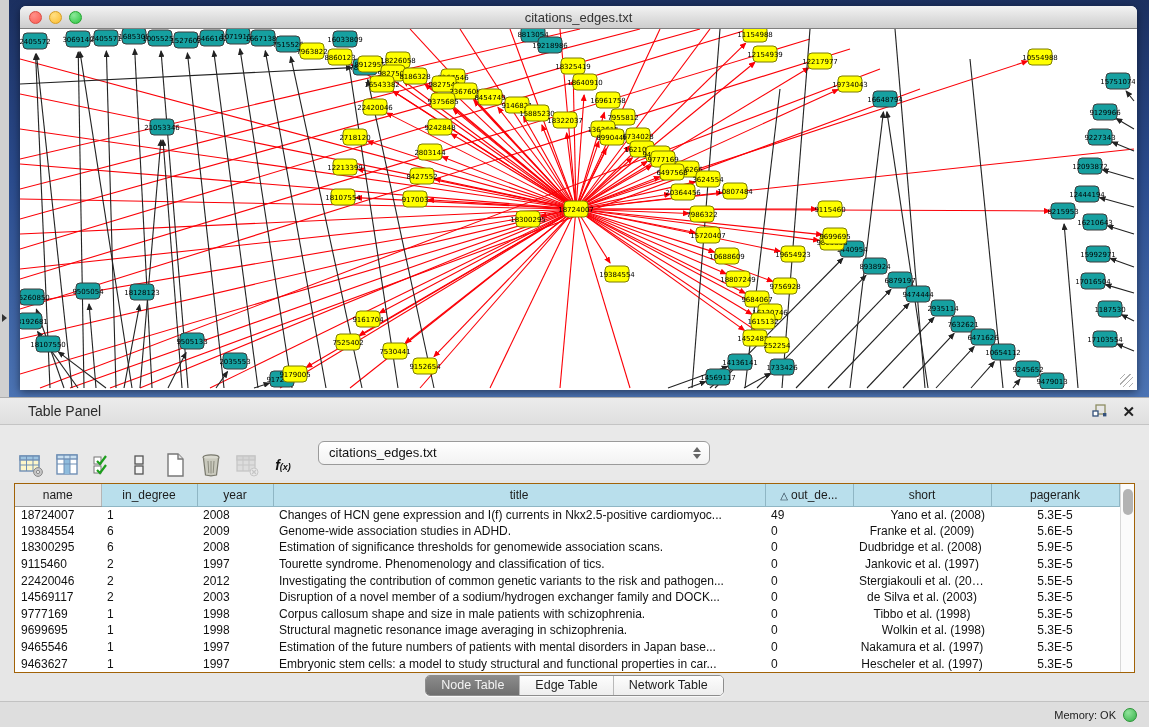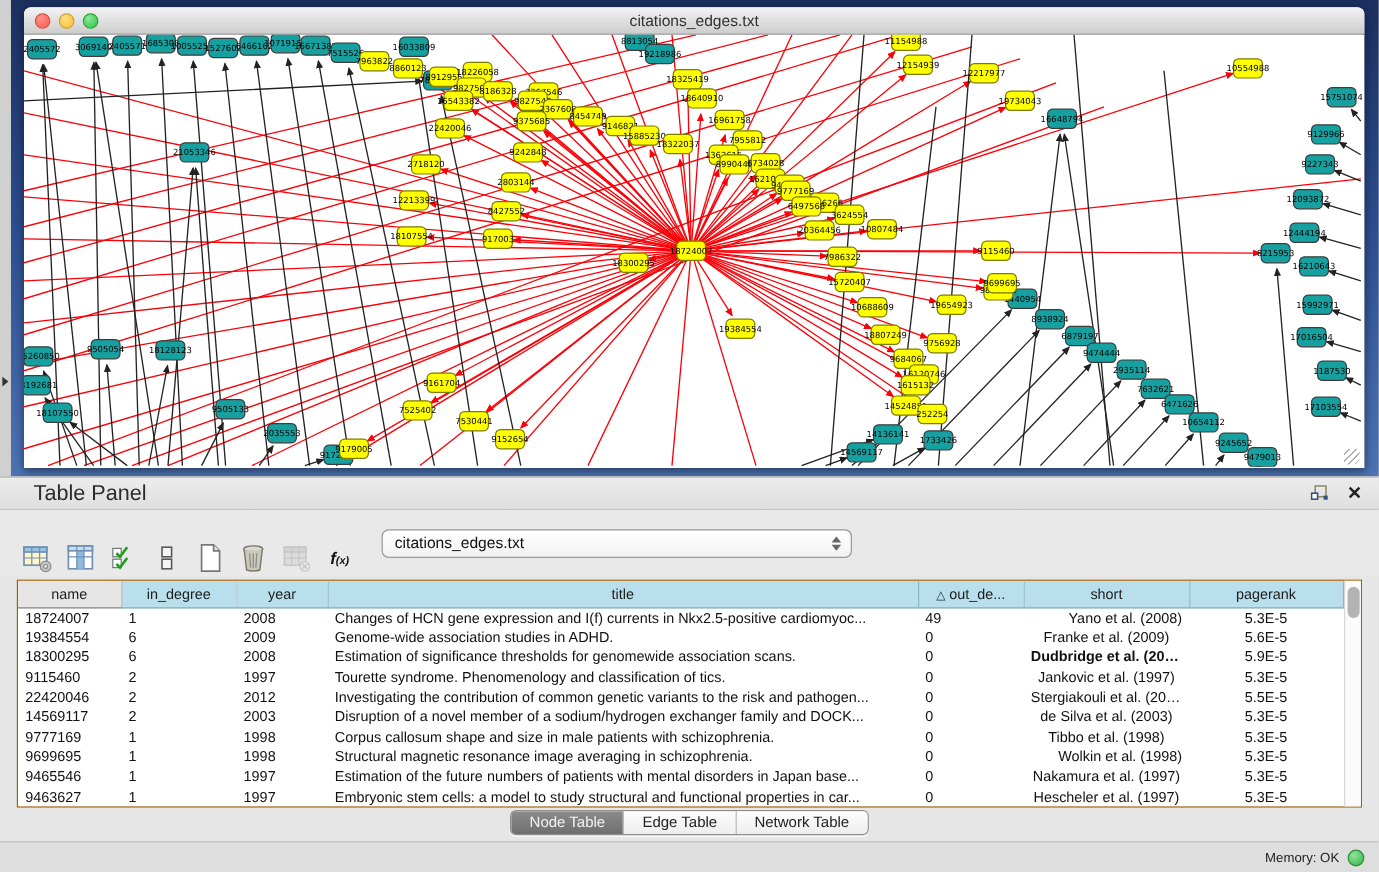--- a/index.html
+++ b/index.html
@@ -26,21 +26,21 @@
   .canvas { position:relative; width:1115px; height:360px; background:#fff; }
   .canvas svg { display:block; }
   .grip { position:absolute; right:2px; bottom:2px; width:13px; height:13px;
     background:repeating-linear-gradient(135deg, transparent 0 3px, #9a9a9a 3px 4px); opacity:.8; }
 
   
   .table-panel { position:absolute; left:0; top:397px; width:1149px; height:330px; background:#e6e6e6; }
   .panel-header { height:28px; background:linear-gradient(180deg,#ececec,#dfdfdf);
     border-top:1px solid #adadad; border-bottom:1px solid #c4c4c4;
     display:flex; align-items:center; padding:0 14px 0 28px; }
-  .panel-title { font-size:18px; color:#2b2b2b; }
+  .panel-title { font-size:14px; color:#2b2b2b; }
   .panel-header-icons { margin-left:auto; display:flex; align-items:center; gap:14px; }
   .float-btn, .close-btn { background:none; border:none; cursor:pointer; display:flex; align-items:center; }
   .close-btn { font-size:15px; font-weight:bold; color:#222; line-height:1; }
 
   .toolbar { height:55px; display:flex; align-items:center; padding-left:16px; background:#e9e9e9; }
   .tbtn { width:30px; height:30px; border:none; background:none; margin-right:6px; cursor:pointer;
     display:flex; align-items:center; justify-content:center;margin-top:25px; }
   .tbtn.disabled { opacity:.45; }
   .fx-label { font-size:14px; font-style:italic; font-weight:bold; color:#111; }
   .fx-label small { font-size:9px; font-weight:bold; }
@@ -851,21 +851,21 @@
               <td>0</td>
               <td style="text-align: center;">Franke et al. (2009)</td>
               <td style="text-align: center;">5.6E-5</td>
             </tr>
             <tr>
               <td>18300295</td>
               <td>6</td>
               <td>2008</td>
               <td>Estimation of significance thresholds for genomewide association scans.</td>
               <td>0</td>
-              <td style="text-align: left; font-weight: bold;">Dudbridge et al. (2008)</td>
+              <td style="text-align: left;">Dudbridge et al. (2008)</td>
               <td style="text-align: center;">5.9E-5</td>
             </tr>
             <tr>
               <td>9115460</td>
               <td>2</td>
               <td>1997</td>
               <td>Tourette syndrome. Phenomenology and classification of tics.</td>
               <td>0</td>
               <td style="text-align: center;">Jankovic et al. (1997)</td>
               <td style="text-align: center;">5.3E-5</td>

